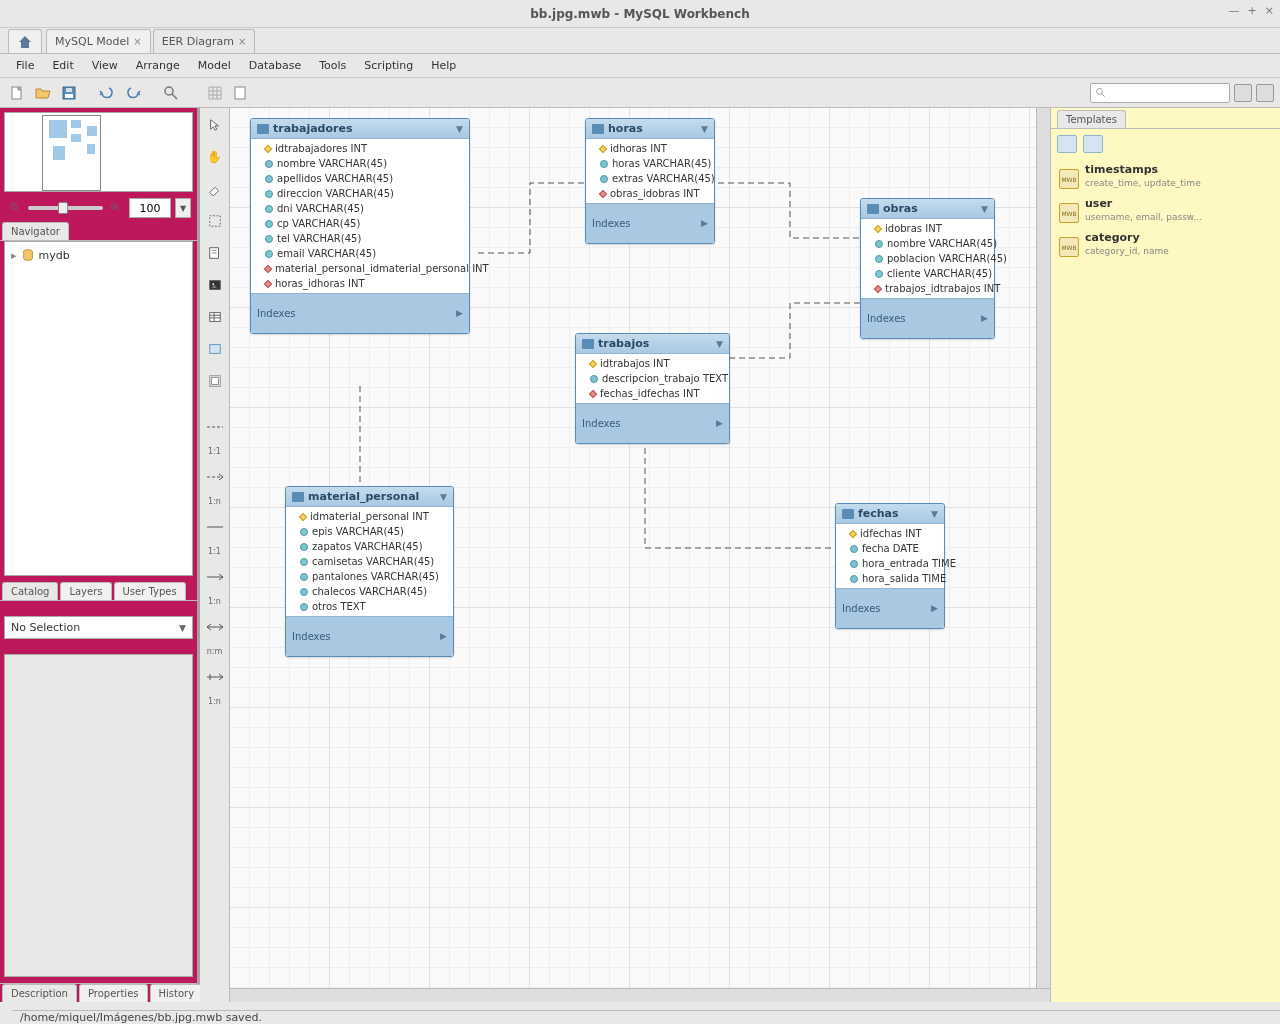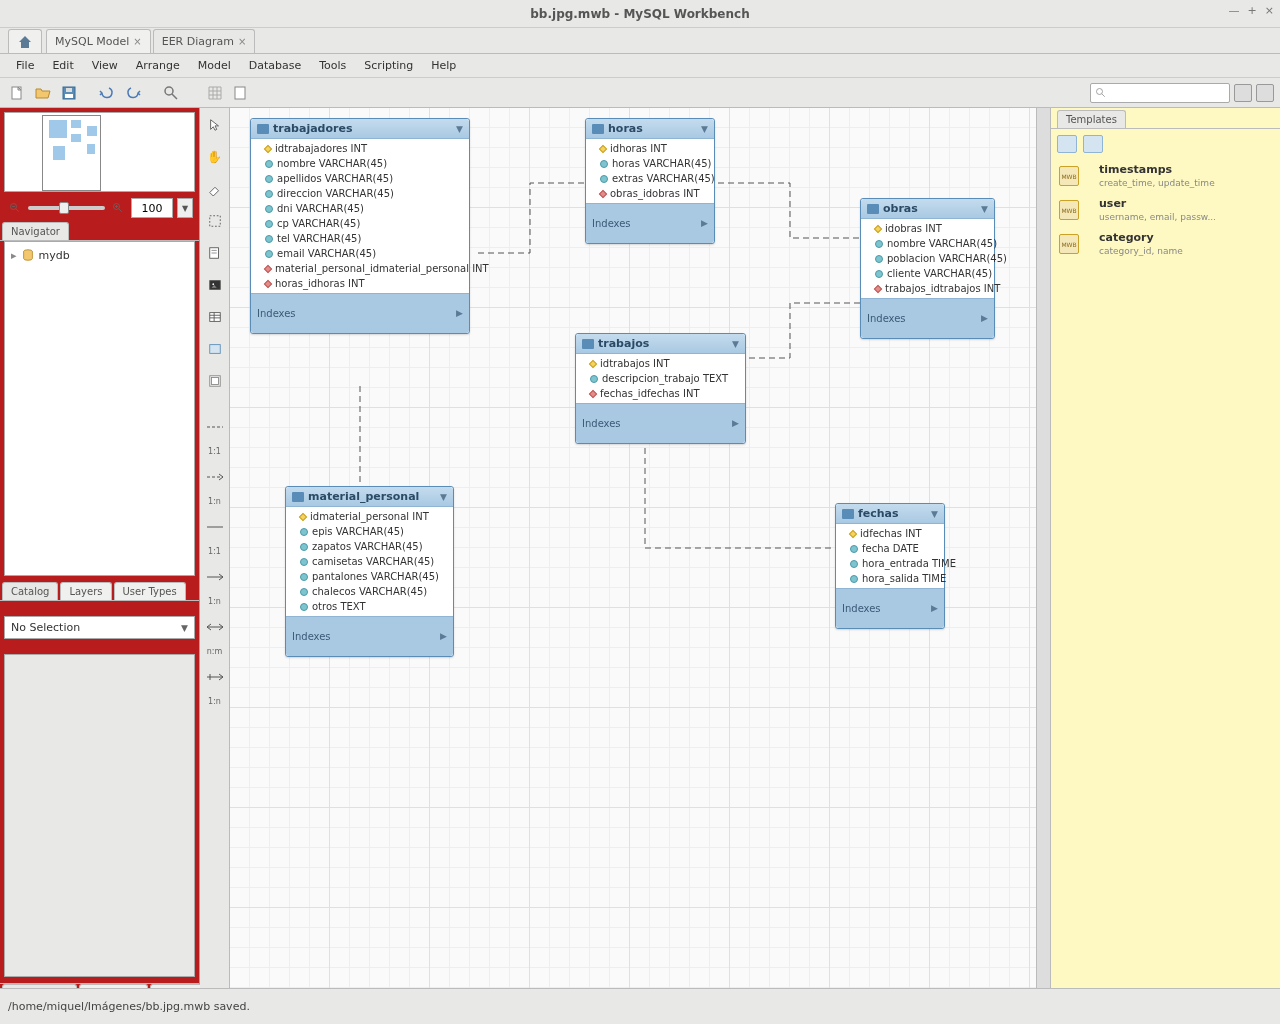--- a/index.html
+++ b/index.html
@@ -25,21 +25,21 @@
 .toolbar { height: 30px; background: #e8e8e6; display: flex; align-items: center; padding: 0 6px; border-bottom: 1px solid #bbb; gap: 4px; }
 .tb-icon { width: 22px; height: 22px; display: flex; align-items: center; justify-content: center; border-radius: 2px; }
 .tb-spacer { flex: 1; }
 .search-box { width: 140px; height: 20px; border: 1px solid #aaa; background: #fff; border-radius: 2px; padding: 0 4px; display: flex; align-items: center; }
 .view-toggle { width: 18px; height: 18px; border: 1px solid #999; background: #ddd; border-radius: 2px; }
 
 
 .main-area { display: flex; height: calc(1024px - 28px - 26px - 24px - 30px - 22px); }
 
 
-.left-panel { width: 200px; background: #b91c1c; border-right: 1px solid #a3a3a3; display: flex; flex-direction: column; }
+.left-panel { width: 200px; background: #be185d; border-right: 3px solid #a3a3a3; display: flex; flex-direction: column; }
 .navigator-box { border: 1px solid #aaa; margin: 4px; background: #fff; height: 80px; position: relative; }
 .nav-thumb { position: absolute; left: 37px; top: 2px; width: 59px; height: 76px; border: 1px solid #888; background: #fff; }
 .nav-mini { position: absolute; background: #a0c8e8; }
 .zoom-row { display: flex; align-items: center; gap: 4px; padding: 2px 6px; }
 .zoom-slider { flex: 1; height: 4px; background: #ccc; border-radius: 2px; position: relative; }
 .zoom-thumb { position: absolute; left: 40%; top: -4px; width: 10px; height: 12px; background: #eee; border: 1px solid #888; border-radius: 2px; }
 .zoom-input { width: 42px; height: 20px; border: 1px solid #aaa; background: #fff; text-align: center; font-size: 11px; }
 .panel-tab-row { display: flex; border-bottom: 1px solid #bbb; margin-top: 2px; }
 .panel-tab { padding: 3px 8px; border: 1px solid #bbb; border-bottom: none; background: #f0f0ee; border-radius: 3px 3px 0 0; font-size: 10px; color: #555; margin-left: 2px; }
 .panel-tab.active { background: #e8e8e6; }
@@ -85,27 +85,27 @@
 
 .rel-svg { position: absolute; inset: 0; pointer-events: none; }
 .rel-line { stroke: #555; stroke-width: 1; stroke-dasharray: 6 4; fill: none; }
 
 
 .right-panel { width: 230px; background: #fef9c3; border-left: 1px solid #bbb; display: flex; flex-direction: column; }
 .templates-tab-row { display: flex; border-bottom: 1px solid #bbb; padding-left: 4px; padding-top: 2px; }
 .templates-body { padding: 6px; }
 .tmpl-icons { display: flex; gap: 6px; margin-bottom: 6px; }
 .tmpl-icon { width: 20px; height: 18px; background: #d4e4f0; border: 1px solid #8fb4d4; border-radius: 2px; }
-.tmpl-item { display: flex; gap: 20px; align-items: center; padding: 4px 2px; }
+.tmpl-item { display: flex; gap: 6px; align-items: flex-end; padding: 4px 2px; }
 .tmpl-star { width: 20px; height: 20px; background: #f4e7b8; border: 1px solid #c9a227; border-radius: 2px; display: flex; align-items: center; justify-content: center; font-size: 8px; color: #8a6d1f; flex-shrink: 0; }
 .tmpl-text strong { font-size: 11px; color: #333; display: block; }
 .tmpl-text span { font-size: 9px; color: #888; }
 
 
-.statusbar { position: absolute; bottom: 0; left: 0; right: 0; height: 36px; background: #e8e8e6; border-top: 1px solid #bbb; display: flex; align-items: center; padding: 0 8px; font-size: 11px; color: #444; text-align: center; }
+.statusbar { position: absolute; bottom: 0; left: 12px; right: 0; height: 14px; background: #e8e8e6; border-top: 1px solid #bbb; display: flex; align-items: center; padding: 0 8px; font-size: 11px; color: #444; text-align: center; }
 
 .zoom-btn{ width:18px; height:18px; display:flex; align-items:center; justify-content:center; color:#555; border:1px solid transparent; }
 .combo-arrow{ width:16px; height:20px; border:1px solid #aaa; background:#eee; display:flex; align-items:center; justify-content:center; font-size:8px; color:#555; }
 
 svg.tb-svg { width:16px; height:16px; }
 </style>
 </head>
 <body>
 
 <div class="titlebar">
@@ -490,21 +490,21 @@
             <span class="col-icon fk"></span>
             <span>trabajos_idtrabajos INT</span>
           </div>
         </div>
       <div class="entity-footer">
           <span>Indexes</span>
           <span class="arrow">▶</span>
         </div>
     </div>
 
-    <div class="entity" style="left:345px;top:225px;width:171px">
+    <div class="entity" style="left:345px;top:225px;width:155px">
       <div class="entity-header">
           <span class="tbl-icon"></span>
           <span>trabajos</span>
           <span class="arrow">▼</span>
         </div>
       <div class="entity-body" id="cols-trabajos">
           <div class="col-row">
             <span class="col-icon pk"></span>
             <span>idtrabajos INT</span>
           </div>

